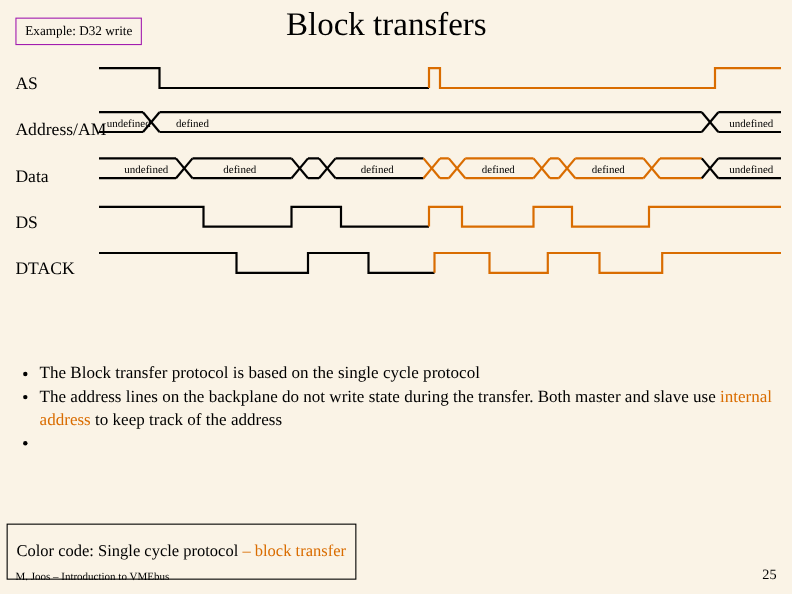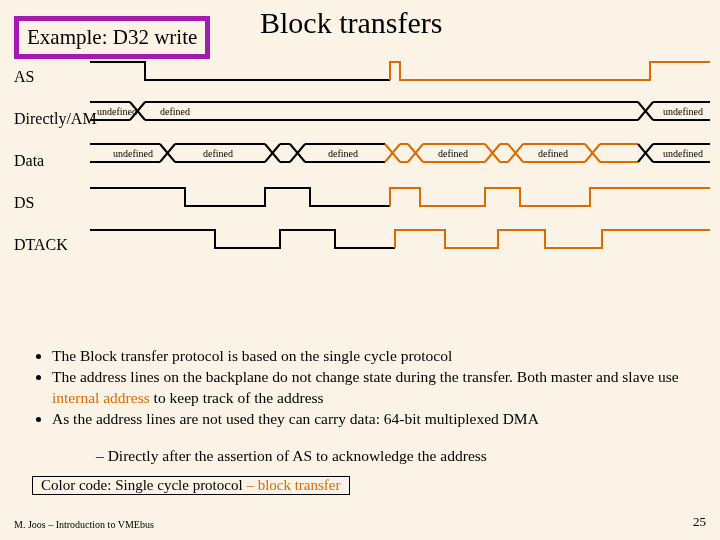--- a/index.html
+++ b/index.html
@@ -1,41 +1,41 @@
 <!DOCTYPE html>
 <html><head>
 <meta charset="utf-8">
 <style>
   body{margin:0;font-family:"Times New Roman",serif;background:#faf3e6;color:#000;width:720px;height:540px;position:relative}
-  .example-box{position:absolute;top:16px;left:14px;border:5px solid #a21caf;padding:4px 8px;font-size:21px}
+  .example-box{position:absolute;top:16px;left:14px;border:1px solid #a21caf;padding:4px 8px;font-size:12px}
   .title{position:absolute;top:6px;left:260px;font-size:30px}
   .sig-label{position:absolute;font-size:16px}
   svg{position:absolute}
   .bullets{position:absolute;top:330px;left:14px;right:14px;font-size:15.5px;line-height:1.35}
-  .bullets ul{margin:16px;padding-left:22px}
+  .bullets ul{margin:0;padding-left:22px}
   .bullets ul ul{padding-left:28px;list-style:none}
   .bullets ul ul li::before{content:"–  "}
   .orange{color:#d96c00}
-  .colorcode-box{position:absolute;top:476px;left:32px;border:1px solid #000;padding:0 8px;font-size:15px}
+  .colorcode-box{position:absolute;top:476px;left:6px;border:1px solid #000;padding:16px 8px;font-size:15px}
   .footer{position:absolute;bottom:10px;left:14px;font-size:10px}
   .pagenum{position:absolute;bottom:10px;right:14px;font-size:13px}
 </style>
 </head>
 <body>
 
 <div class="example-box">Example: D32 write</div>
 <div class="title">Block transfers</div>
 
 <div class="sig-label" style="top:68px;left:14px">AS</div>
 <svg style="top:60px;left:90px" width="620" height="24">
   <polyline points="0,2 55,2 55,20 300,20" fill="none" stroke="#000" stroke-width="2"></polyline>
   <polyline points="300,20 300,2 310,2 310,20 560,20 560,2 620,2" fill="none" stroke="#d96c00" stroke-width="2"></polyline>
 </svg>
 
-<div class="sig-label" style="top:110px;left:14px">Directly/AM</div>
+<div class="sig-label" style="top:110px;left:14px">Address/AM</div>
 <svg style="top:100px;left:90px" width="620" height="24">
   <line x1="0" y1="2" x2="40" y2="2" stroke="#000" stroke-width="2"></line>
   <line x1="0" y1="20" x2="40" y2="20" stroke="#000" stroke-width="2"></line>
   <line x1="40" y1="2" x2="55" y2="20" stroke="#000" stroke-width="2"></line>
   <line x1="40" y1="20" x2="55" y2="2" stroke="#000" stroke-width="2"></line>
   <line x1="55" y1="2" x2="548" y2="2" stroke="#000" stroke-width="2"></line>
   <line x1="55" y1="20" x2="548" y2="20" stroke="#000" stroke-width="2"></line>
   <line x1="548" y1="2" x2="563" y2="20" stroke="#000" stroke-width="2"></line>
   <line x1="548" y1="20" x2="563" y2="2" stroke="#000" stroke-width="2"></line>
   <line x1="563" y1="2" x2="620" y2="2" stroke="#000" stroke-width="2"></line>
@@ -103,24 +103,23 @@
 
 <div class="sig-label" style="top:236px;left:14px">DTACK</div>
 <svg style="top:228px;left:90px" width="620" height="24">
   <polyline points="0,2 125,2 125,20 190,20 190,2 245,2 245,20 305,20" fill="none" stroke="#000" stroke-width="2"></polyline>
   <polyline points="305,20 305,2 355,2 355,20 408,20 408,2 455,2 455,20 512,20 512,2 620,2" fill="none" stroke="#d96c00" stroke-width="2"></polyline>
 </svg>
 
 <div class="bullets">
   <ul>
     <li><span>The Block transfer protocol is based on the single cycle protocol</span></li>
-    <li><span>The address lines on the backplane do not change state during the transfer. Both master and slave use </span><span class="orange">internal address</span><span> to keep track of the address</span></li>
-    <li><span>As the address lines are not used they can carry data: 64-bit multiplexed DMA</span><br>
+    <li><span>The address lines on the backplane do not write state during the transfer. Both master and slave use </span><span class="orange">internal address</span><span> to keep track of the address</span></li>
+    <li><br>
       <ul>
-        <li><span>Directly after the assertion of AS to acknowledge the address</span></li>
       </ul>
     </li>
   </ul>
 </div>
 
 <div class="colorcode-box">
   <span>Color code: Single cycle protocol </span><span class="orange">– block transfer</span>
 </div>
 
 <div class="footer">M. Joos – Introduction to VMEbus</div>

